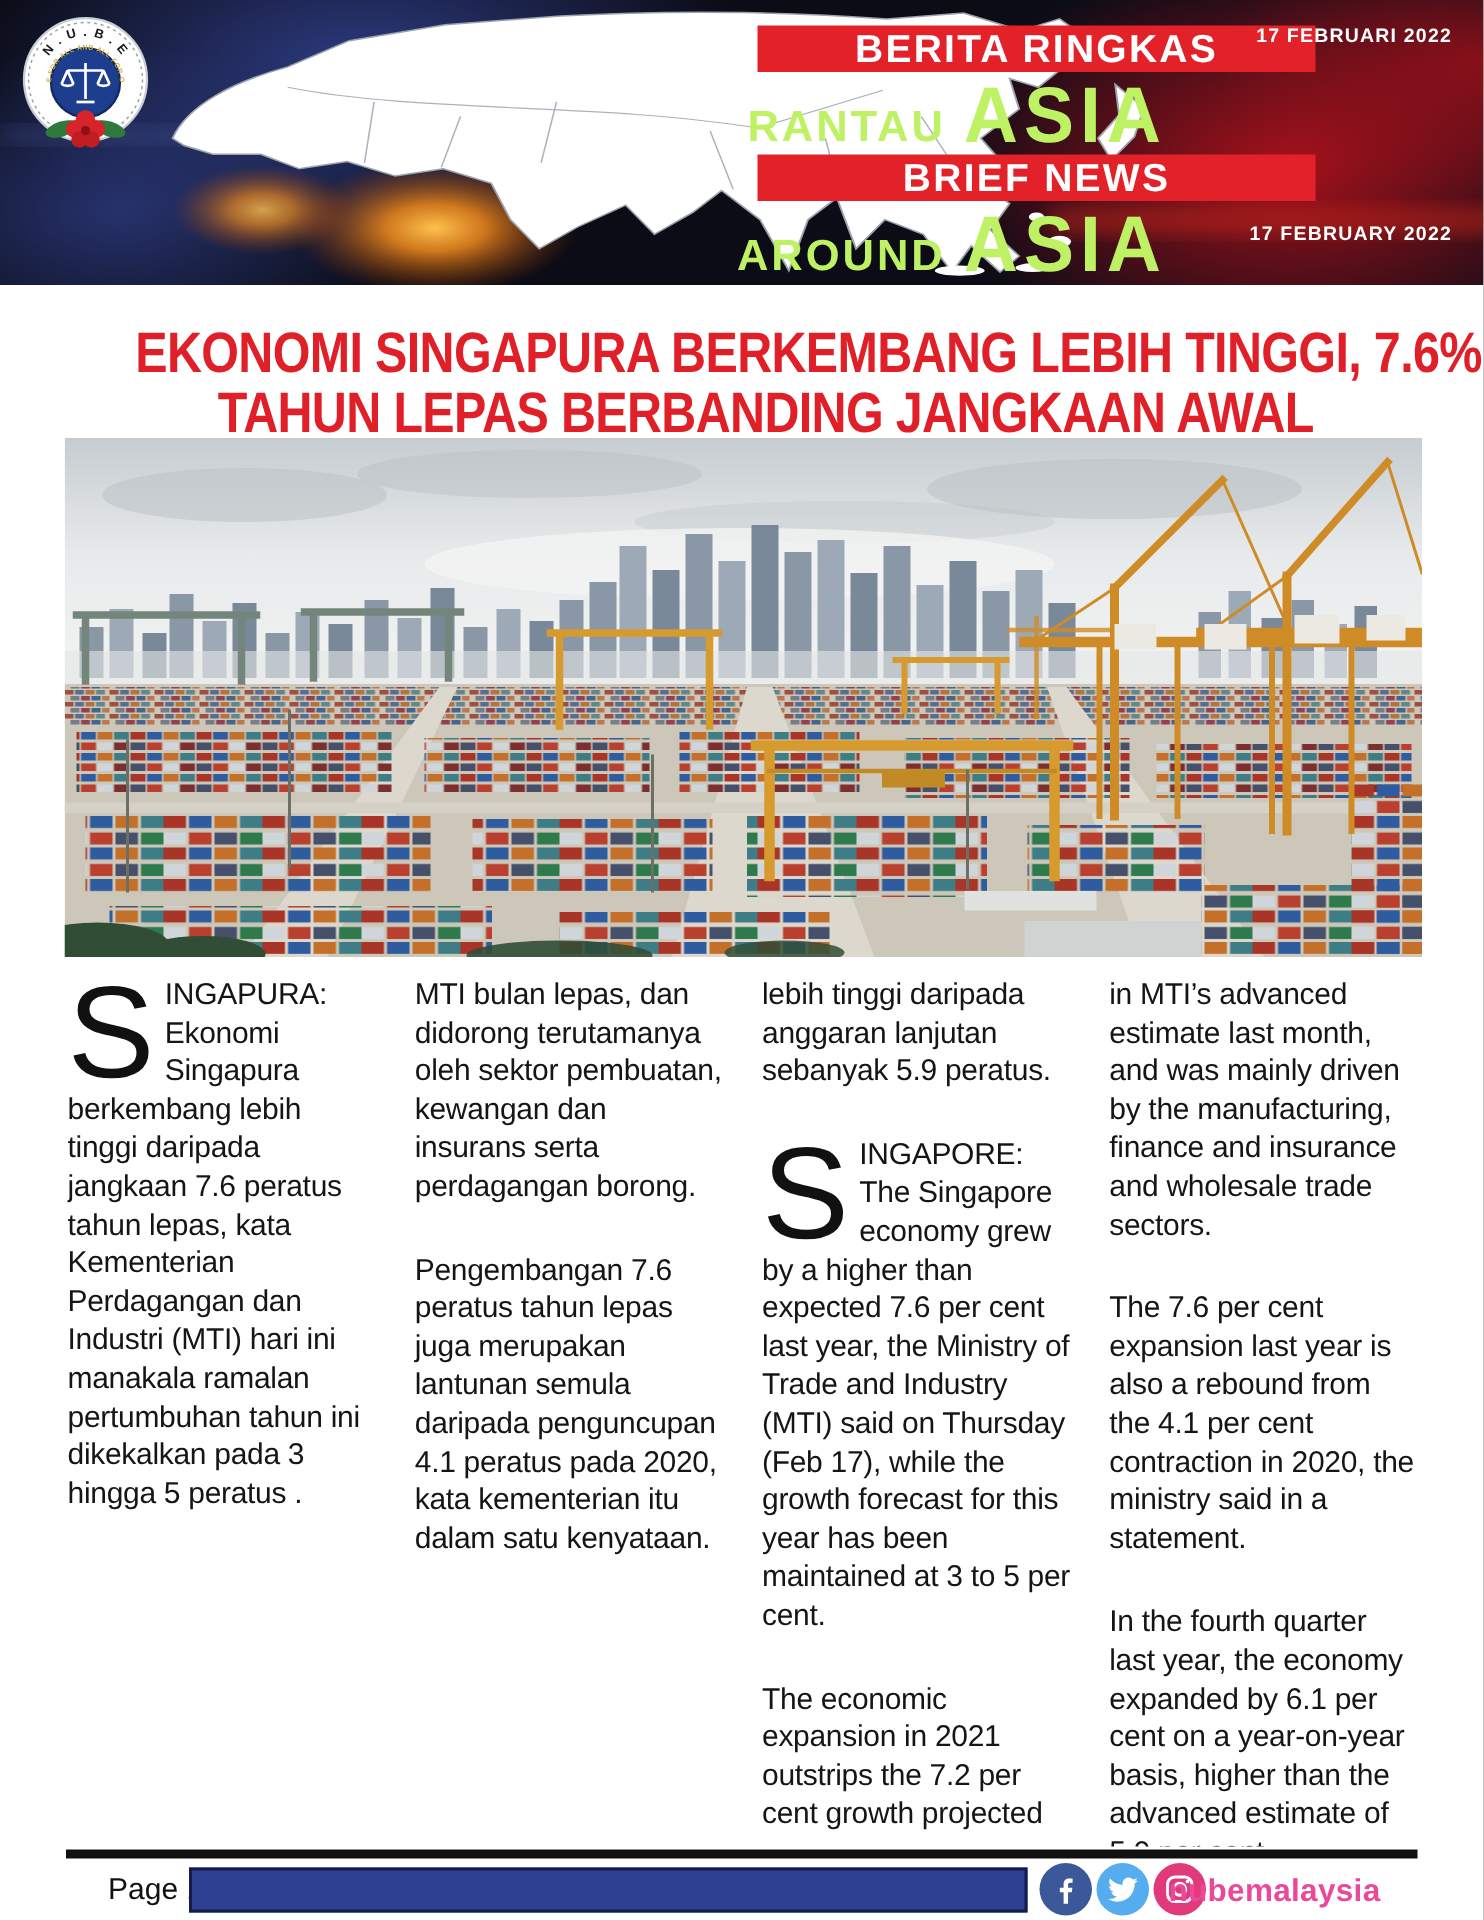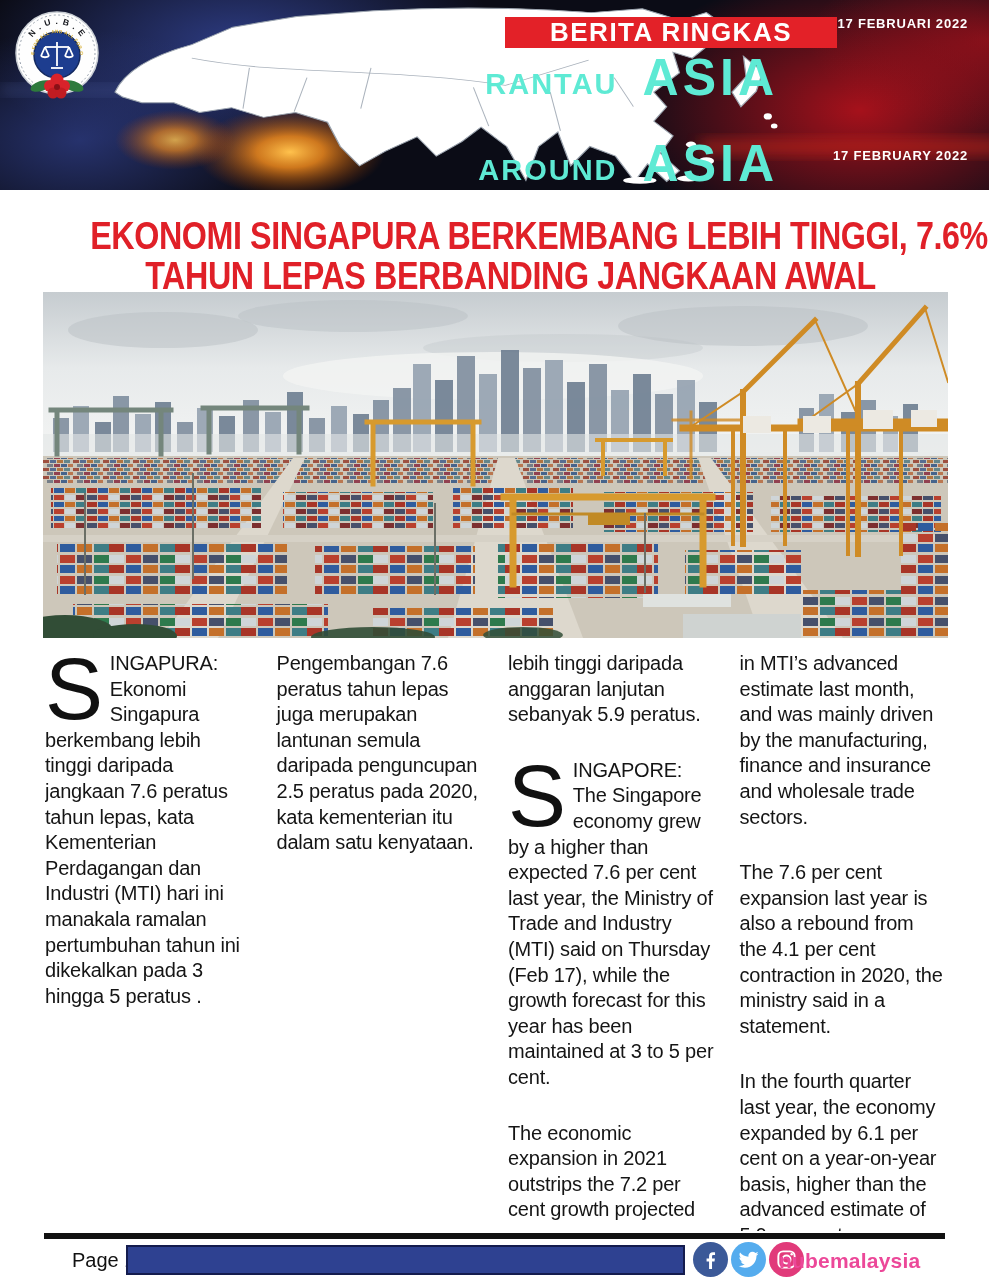--- a/index.html
+++ b/index.html
@@ -3,26 +3,26 @@
 <meta charset="utf-8">
 <style>
   html,body{margin:0;padding:0;background:#9a9a9a;}
   .page{position:relative;width:989px;height:1280px;background:#fff;overflow:hidden;
         font-family:"Liberation Sans",sans-serif;margin:0 auto;}
 
   
   .masthead{position:absolute;left:0;top:0;width:989px;height:190px;background:#0b0c16;overflow:hidden;}
   .masthead svg.art{position:absolute;inset:0;width:100%;height:100%;}
   .logo{position:absolute;left:14px;top:10px;width:86px;height:98px;}
-  .bar{position:absolute;left:505px;width:332px;height:31px;background:var(--banner-red,#e32128);
+  .bar{position:absolute;left:505px;width:372px;height:31px;background:var(--banner-red,#e32128);
        display:flex;align-items:center;justify-content:center;color:#fff;font-weight:bold;
        font-size:26px;letter-spacing:1.5px;white-space:nowrap;}
   .bar1{top:17px;} .bar2{top:103px;}
   .sub{position:absolute;left:505px;width:273px;display:flex;align-items:baseline;justify-content:flex-end;
-       color:#5eead4;gap:25px;white-space:nowrap;}
+       color:#bef264;gap:12px;white-space:nowrap;}
   .sub1{top:48px;} .sub2{top:134px;}
   .sub-small{font-size:29px;font-weight:bold;letter-spacing:2px;}
   .sub-big{font-size:50px;font-weight:bold;letter-spacing:4px;transform:scaleY(1.05);}
   .date{position:absolute;right:21px;color:#fff;font-weight:bold;font-size:13px;letter-spacing:.8px;white-space:nowrap;}
   .date1{top:16px;} .date2{top:116px;margin-top:32px;}
 
   
   .headline{position:absolute;left:0;top:200px;width:989px;margin:16px;text-align:center;
             color:var(--headline-red,#e02028);font-weight:bold;line-height:1.06;}
   .hl-line{display:block;font-size:38px;letter-spacing:-.5px;transform:scaleX(.85);transform-origin:50% 50%;white-space:nowrap;}
@@ -141,20 +141,23 @@
           <circle cx="43" cy="77" r="3" fill="#8a1016"></circle>
       </g>
     </svg>
 
     <div class="bar bar1">
       <span>BERITA RINGKAS</span>
     </div>
     <div class="sub sub1">
       <span class="sub-small">RANTAU</span>
       <span class="sub-big">ASIA</span>
+    </div>
+    <div class="bar bar2">
+      <span>BRIEF NEWS</span>
     </div>
     <div class="sub sub2">
       <span class="sub-small">AROUND</span>
       <span class="sub-big">ASIA</span>
     </div>
     <div class="date date1">17 FEBRUARI 2022</div>
     <div class="date date2">17 FEBRUARY 2022</div>
   </header>
 
   <h1 class="headline">
@@ -325,21 +328,22 @@
           <ellipse cx="480" cy="343" rx="40" ry="8" opacity=".85"></ellipse>
       </g>
     </svg>
   </figure>
 
   <main class="columns">
     <div class="col">
       <p><span class="dropcap">S</span><span>INGAPURA: Ekonomi Singapura berkembang lebih tinggi daripada jangkaan 7.6 peratus tahun lepas, kata Kementerian Perdagangan dan Industri (MTI) hari ini manakala ramalan pertumbuhan tahun ini dikekalkan pada 3 hingga 5 peratus .</span></p>
     </div>
     <div class="col">
-      <p>Pengembangan 7.6 peratus tahun lepas juga merupakan lantunan semula daripada penguncupan 2.5 peratus pada 2020, kata kementerian itu dalam satu kenyataan.</p>
+      <p>MTI bulan lepas, dan didorong terutamanya oleh sektor pembuatan, kewangan dan insurans serta perdagangan borong.</p>
+      <p>Pengembangan 7.6 peratus tahun lepas juga merupakan lantunan semula daripada penguncupan 4.1 peratus pada 2020, kata kementerian itu dalam satu kenyataan.</p>
     </div>
     <div class="col">
       <p>lebih tinggi daripada anggaran lanjutan sebanyak 5.9 peratus.</p>
       <p><span class="dropcap">S</span><span>INGAPORE: The Singapore economy grew by a higher than expected 7.6 per cent last year, the Ministry of Trade and Industry (MTI) said on Thursday (Feb 17), while the growth forecast for this year has been maintained at 3 to 5 per cent.</span></p>
       <p>The economic expansion in 2021 outstrips the 7.2 per cent growth projected</p>
     </div>
     <div class="col">
       <p>in MTI’s advanced estimate last month, and was mainly driven by the manufacturing, finance and insurance and wholesale trade sectors.</p>
       <p>The 7.6 per cent expansion last year is also a rebound from the 4.1 per cent contraction in 2020, the ministry said in a statement.</p>
       <p>In the fourth quarter last year, the economy expanded by 6.1 per cent on a year-on-year basis, higher than the advanced estimate of 5.9 per cent.</p>

